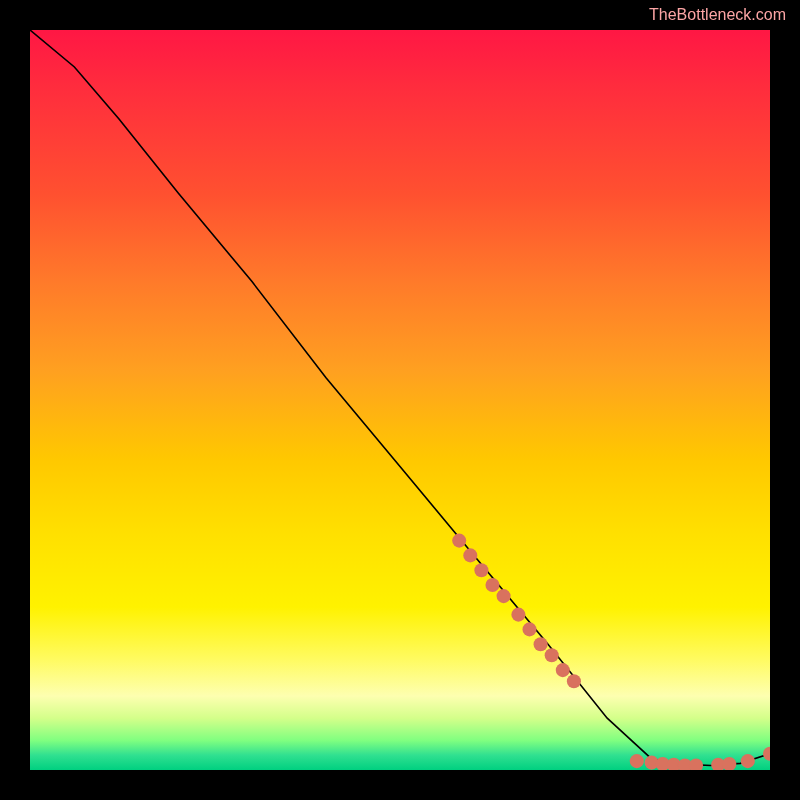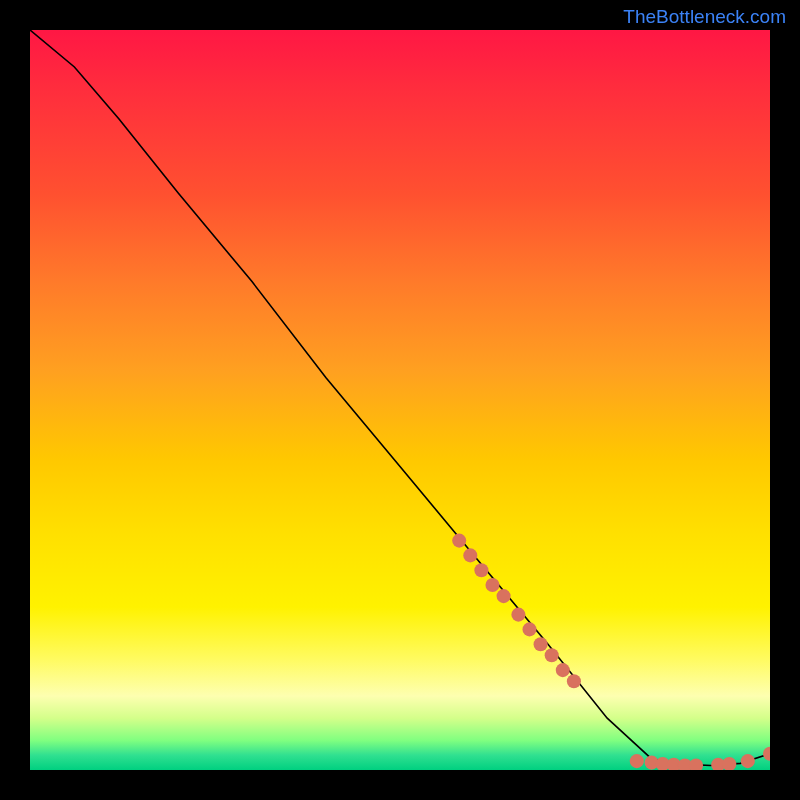--- a/index.html
+++ b/index.html
@@ -8,22 +8,22 @@
     height: 800px;
     background: #000;
     position: relative;
     font-family: Arial, sans-serif;
     overflow: hidden;
   }
   .watermark {
     position: absolute;
     top: 6px;
     right: 14px;
-    color: #3b82f6;
-    font-size: 19px;
+    color: #fca5a5;
+    font-size: 16px;
     font-weight: 500;
     z-index: 10;
   }
   .plot-area {
     position: absolute;
     left: 30px;
     top: 30px;
     width: 740px;
     height: 740px;
   }

